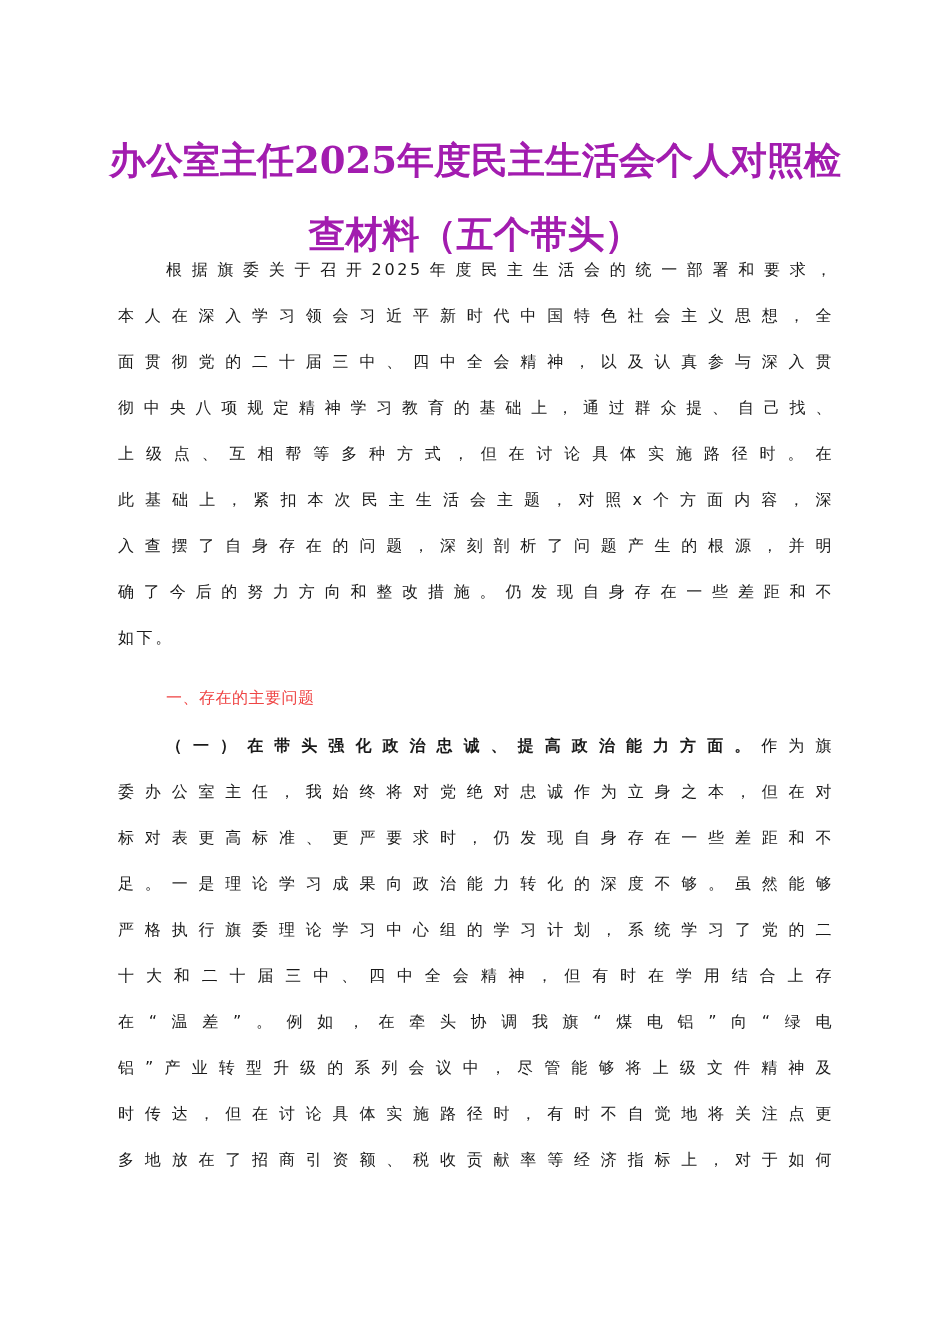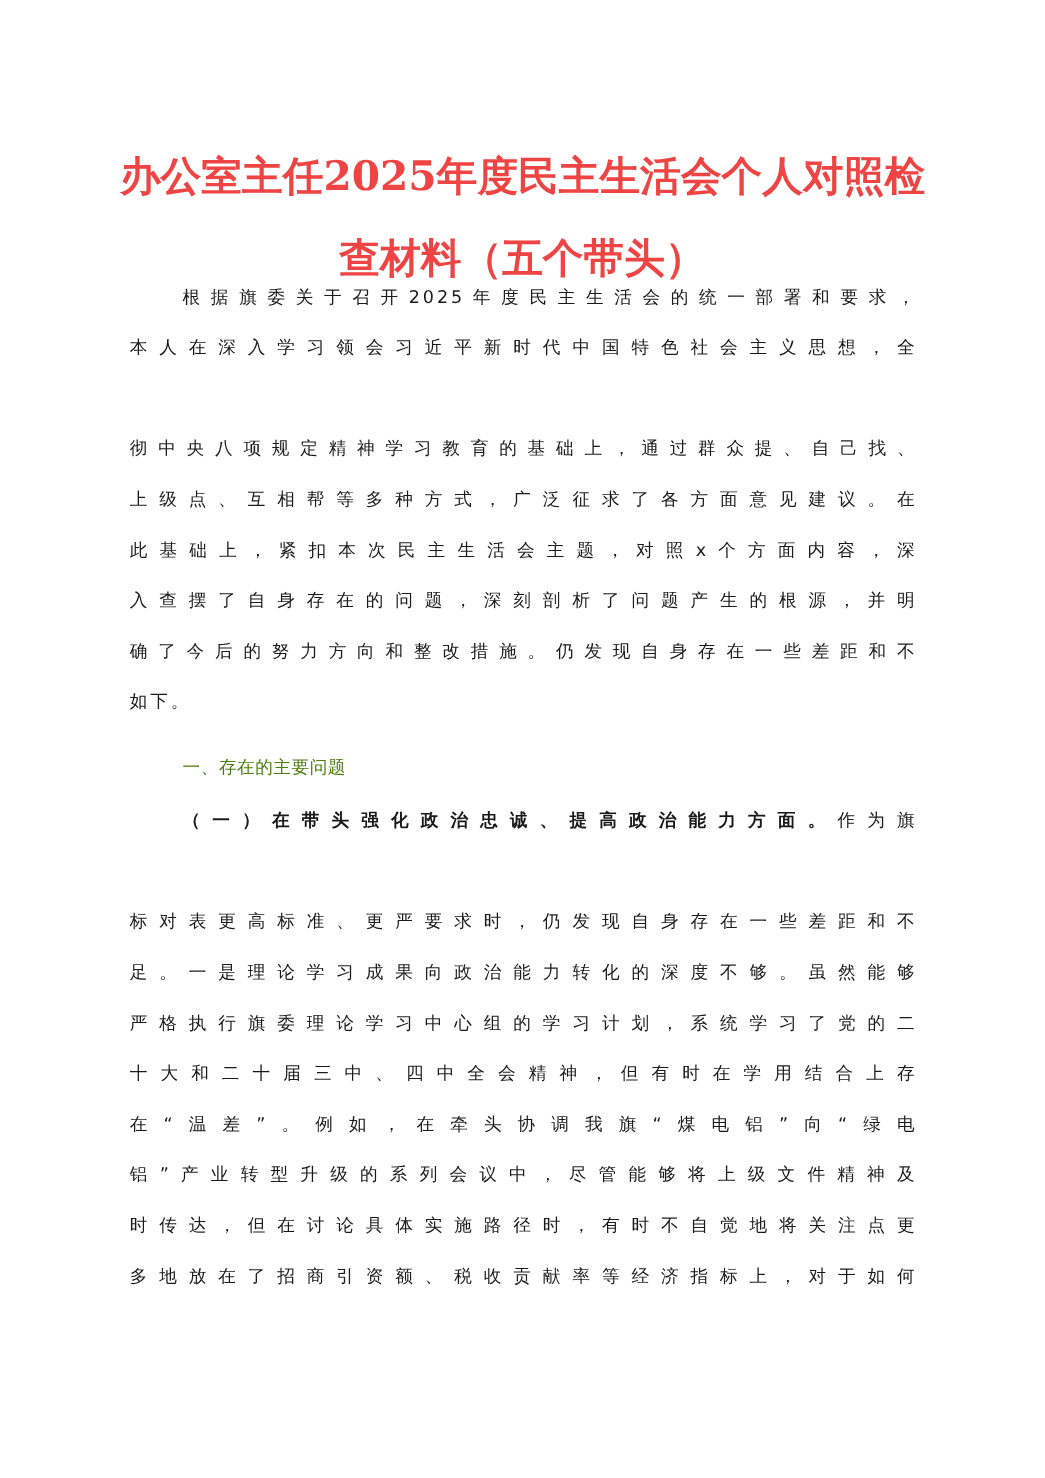--- a/index.html
+++ b/index.html
@@ -1,55 +1,57 @@
 <!DOCTYPE html>
 <html><head>
 <meta charset="utf-8">
 <style>
   html, body { margin: 0; padding: 0; background: #ffffff; }
   body { width: 950px; height: 1344px; position: relative; overflow: hidden; }
   .page { position: absolute; left: 0; top: 0; width: 950px; height: 1344px; background: #fff; }
   .title {
     position: absolute; left: 100px; width: 750px; text-align: center;
     font-family: "DejaVu Serif", "Liberation Serif", serif;
-    font-weight: bold; font-size: 37px; color: #ef4444; letter-spacing: 0px;
+    font-weight: bold; font-size: 37px; color: #a21caf; letter-spacing: 0px;
     line-height: 46px; margin: 0;
   }
   .t1 { top: 137px; }
   .t2 { top: 183px; margin-top: 28px; }
   .line {
     position: absolute; left: 118px; width: 716px; white-space: nowrap;
     font-family: "DejaVu Sans", "Liberation Sans", sans-serif;
     font-size: 16px; color: #1a1a1a; line-height: 30px; letter-spacing: 2.6px;
     text-align: justify; text-align-last: justify;
   }
   .indent { left: 166px; width: 668px; }
   .last { text-align-last: left; }
-  .heading { font-family: "DejaVu Sans", "Liberation Sans", sans-serif; font-weight: normal; letter-spacing: 0.5px; text-align-last: left; color: #4d7c0f; }
+  .heading { font-family: "DejaVu Sans", "Liberation Sans", sans-serif; font-weight: normal; letter-spacing: 0.5px; text-align-last: left; color: #ef4444; }
   .bold-run { font-weight: bold; }
 </style>
 </head>
 <body>
 
 <div class="page">
   <h1 class="title t1">办公室主任2025年度民主生活会个人对照检</h1>
   <h1 class="title t2">查材料（五个带头）</h1>
 
   <div class="line indent" style="top:255px">根据旗委关于召开2025年度民主生活会的统一部署和要求，</div>
   <div class="line" style="top:301px">本人在深入学习领会习近平新时代中国特色社会主义思想，全</div>
+  <div class="line" style="top:347px">面贯彻党的二十届三中、四中全会精神，以及认真参与深入贯</div>
   <div class="line" style="top:393px">彻中央八项规定精神学习教育的基础上，通过群众提、自己找、</div>
-  <div class="line" style="top:439px">上级点、互相帮等多种方式，广泛征求了各方面意见建议。在</div>
+  <div class="line" style="top:439px">上级点、互相帮等多种方式，但在讨论具体实施路径时。在</div>
   <div class="line" style="top:485px">此基础上，紧扣本次民主生活会主题，对照x个方面内容，深</div>
   <div class="line" style="top:531px">入查摆了自身存在的问题，深刻剖析了问题产生的根源，并明</div>
   <div class="line" style="top:577px">确了今后的努力方向和整改措施。仍发现自身存在一些差距和不</div>
   <div class="line last" style="top:623px">如下。</div>
 
   <div class="line indent heading" style="top:683px">一、存在的主要问题</div>
 
   <div class="line indent" style="top:731px"><span class="bold-run">（一）在带头强化政治忠诚、提高政治能力方面。</span><span>作为旗</span></div>
+  <div class="line" style="top:777px">委办公室主任，我始终将对党绝对忠诚作为立身之本，但在对</div>
   <div class="line" style="top:823px">标对表更高标准、更严要求时，仍发现自身存在一些差距和不</div>
   <div class="line" style="top:869px">足。一是理论学习成果向政治能力转化的深度不够。虽然能够</div>
   <div class="line" style="top:915px">严格执行旗委理论学习中心组的学习计划，系统学习了党的二</div>
   <div class="line" style="top:961px">十大和二十届三中、四中全会精神，但有时在学用结合上存</div>
   <div class="line" style="top:1007px">在“温差”。例如，在牵头协调我旗“煤电铝”向“绿电</div>
   <div class="line" style="top:1053px">铝”产业转型升级的系列会议中，尽管能够将上级文件精神及</div>
   <div class="line" style="top:1099px">时传达，但在讨论具体实施路径时，有时不自觉地将关注点更</div>
   <div class="line" style="top:1145px">多地放在了招商引资额、税收贡献率等经济指标上，对于如何</div>
 </div>
 

